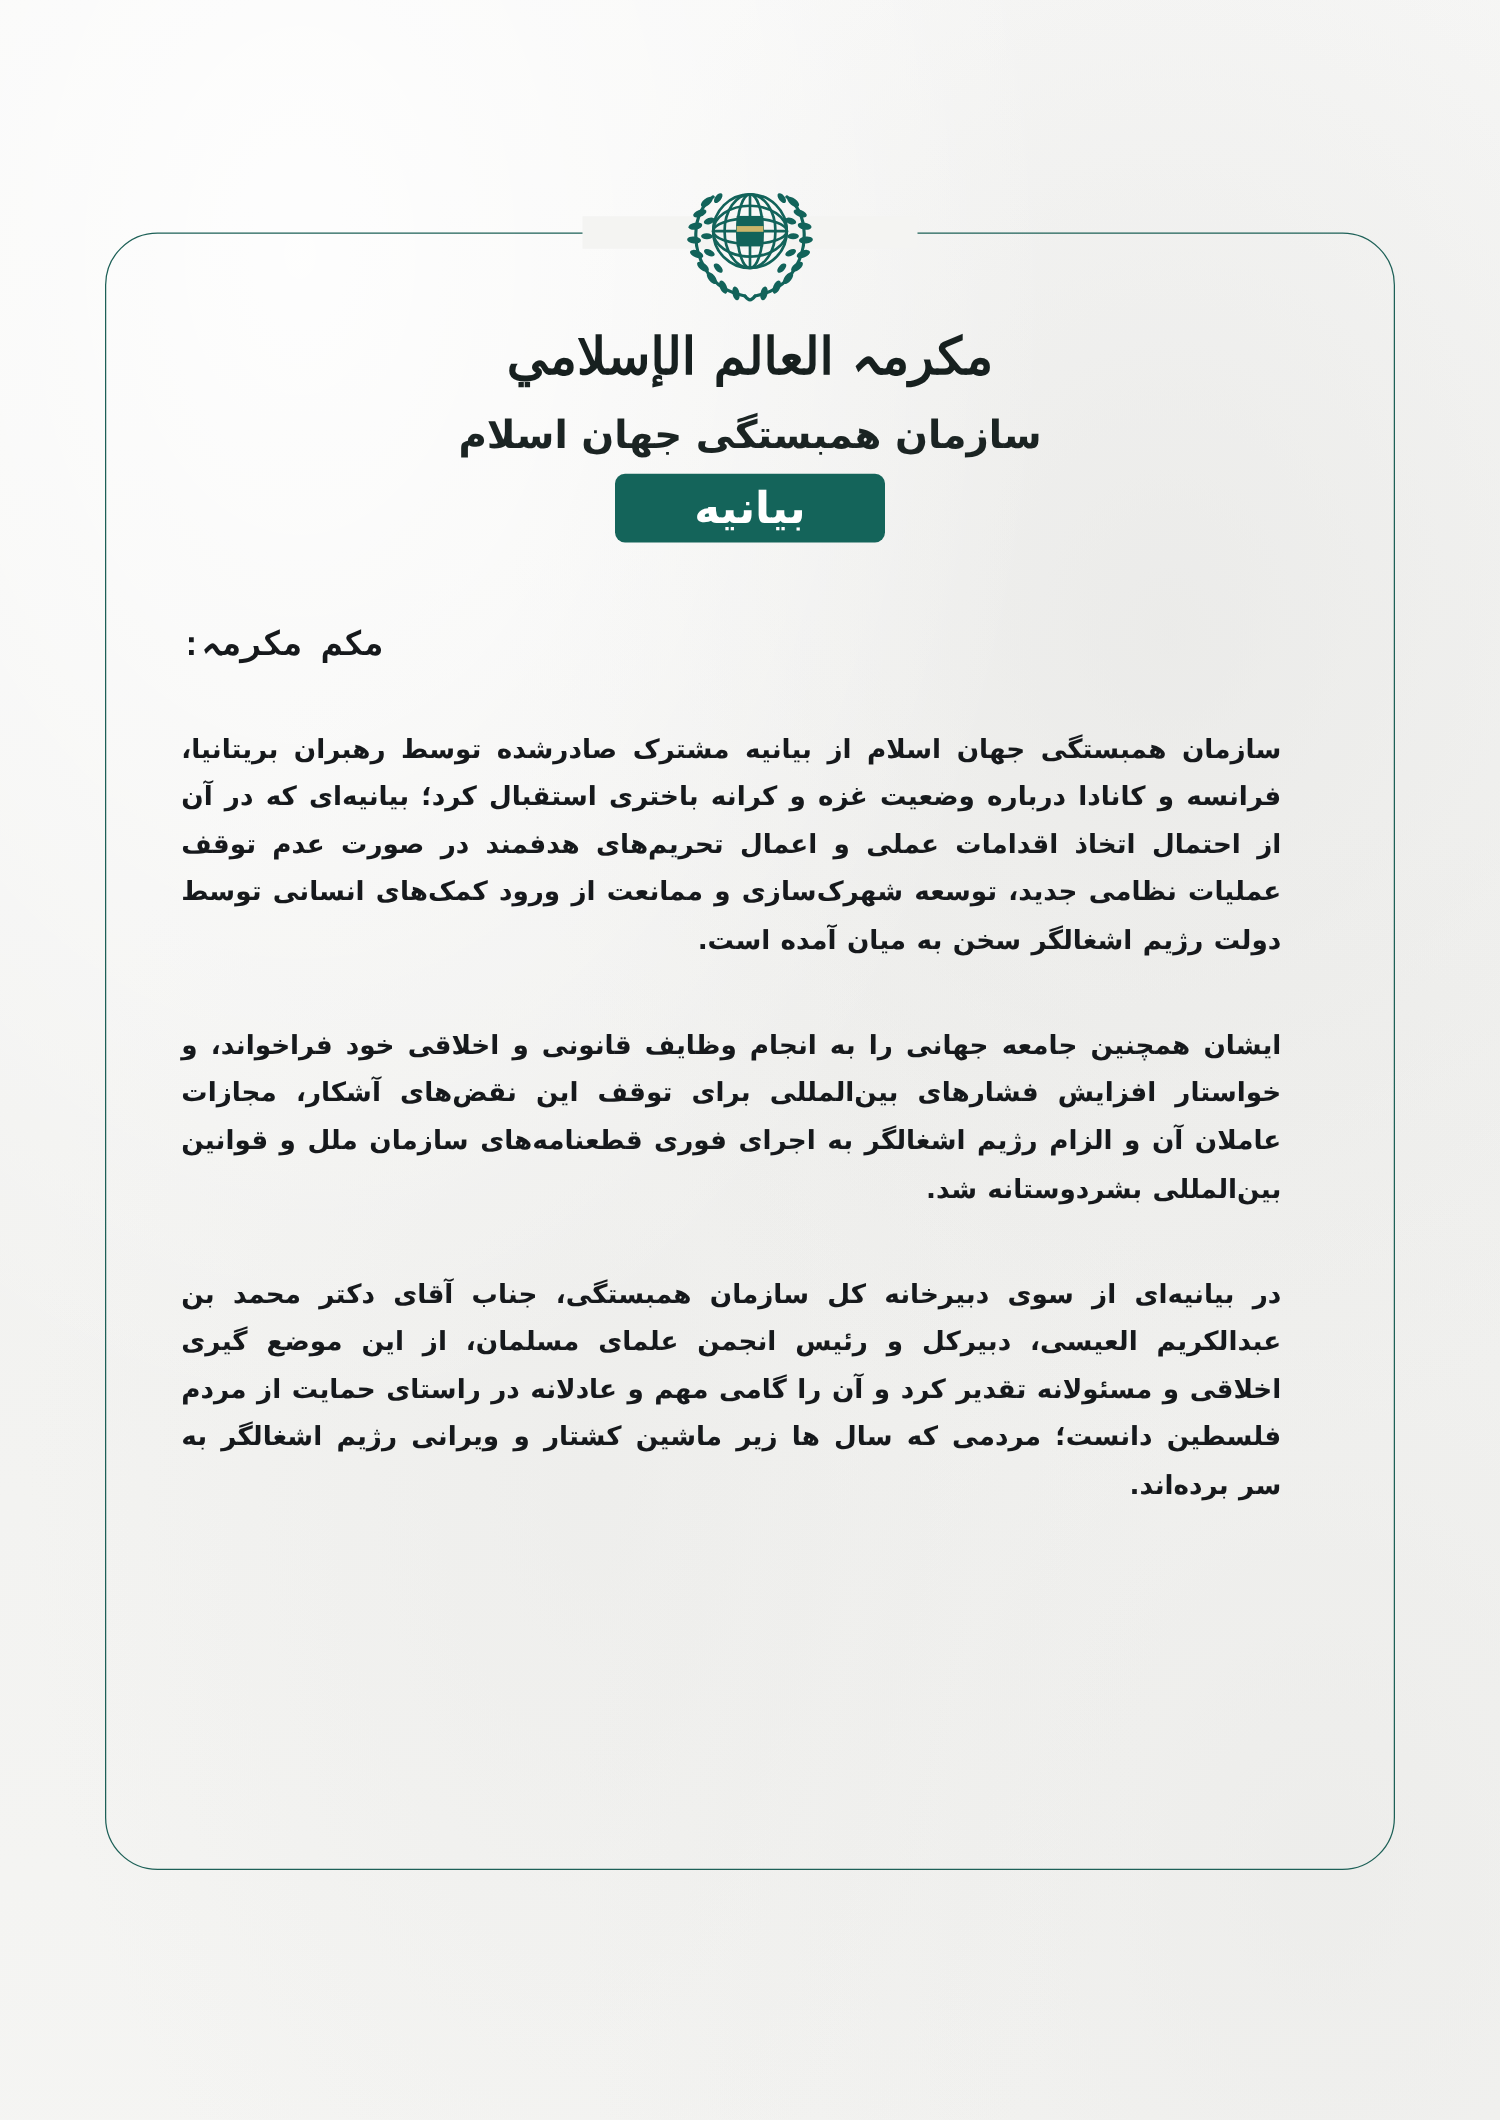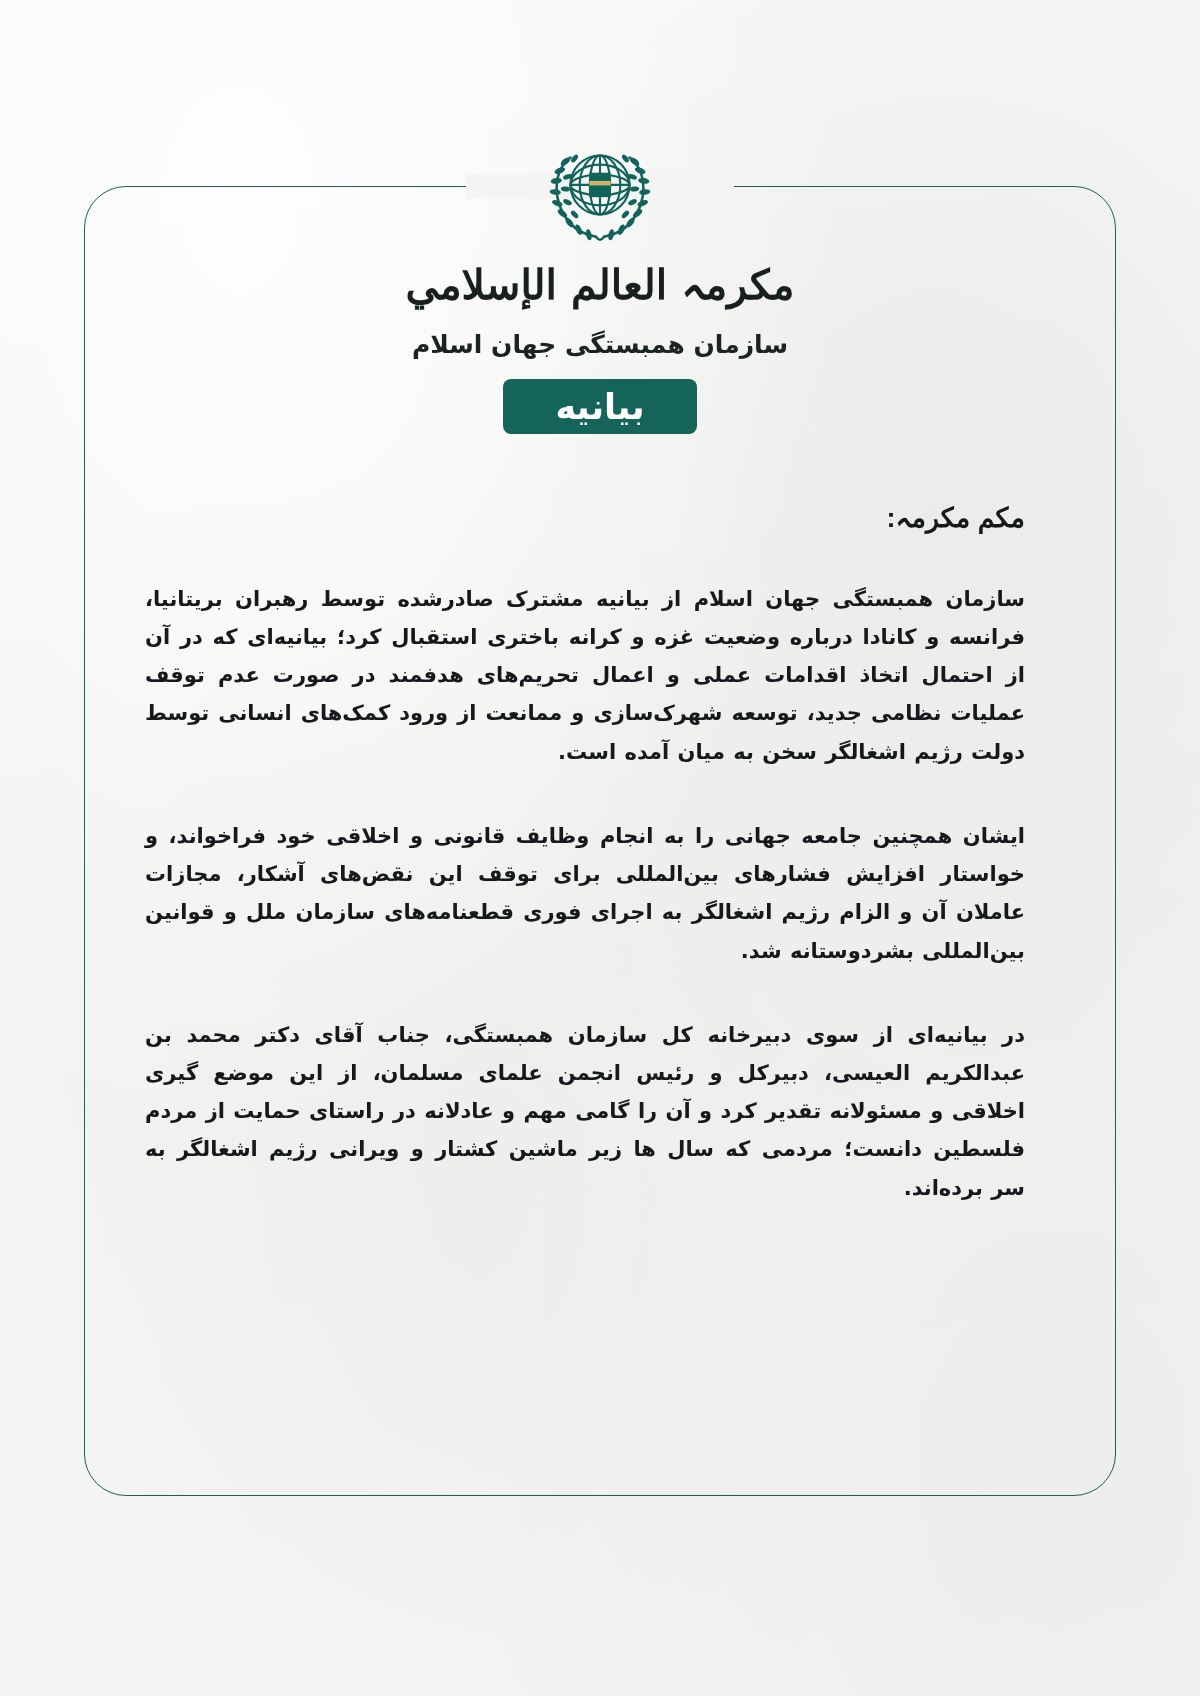--- a/index.html
+++ b/index.html
@@ -87,38 +87,38 @@
     letter-spacing: -1px;
     line-height: 1.15;
   }
   .org-farsi {
     position: absolute;
     left: 0;
     right: 0;
     top: 330px;
     text-align: center;
     font-family: "DejaVu Sans", "Liberation Sans", sans-serif;
-    font-size: 25px;
+    font-size: 31px;
     font-weight: 700;
     color: #1b2423;
   }
 
   
   .badge-wrap {
     position: absolute;
     left: 0;
     right: 0;
     top: 379px;
     display: flex;
     justify-content: center;
   }
   .badge {
     background: #14645a;
     color: #ffffff;
-    width: 194px;
+    width: 216px;
     height: 55px;
     border-radius: 8px;
     display: flex;
     align-items: center;
     justify-content: center;
     font-size: 35px;
     font-weight: 700;
     font-family: "DejaVu Sans", "Liberation Sans", sans-serif;
     letter-spacing: 0px;
   }
@@ -129,24 +129,24 @@
     left: 145px;
     top: 500px;
     width: 880px;
     direction: rtl;
     text-align: justify;
     color: #16191c;
   }
   .salutation {
     font-size: 27px;
     font-weight: 700;
-    text-align: right;
+    text-align: left;
     margin-bottom: 42px;
     line-height: 1.4;
-    font-family: Liberation Sans, sans-serif;
+    font-family: Liberation Mono, monospace;
   }
   .para {
     font-size: 21px;
     font-weight: 700;
     line-height: 1.82;
     text-align: justify;
     text-align-last: right;
     margin: 16px 0 46px 0;
     font-family: "DejaVu Sans", "Liberation Sans", sans-serif;
     word-spacing: 1px;

